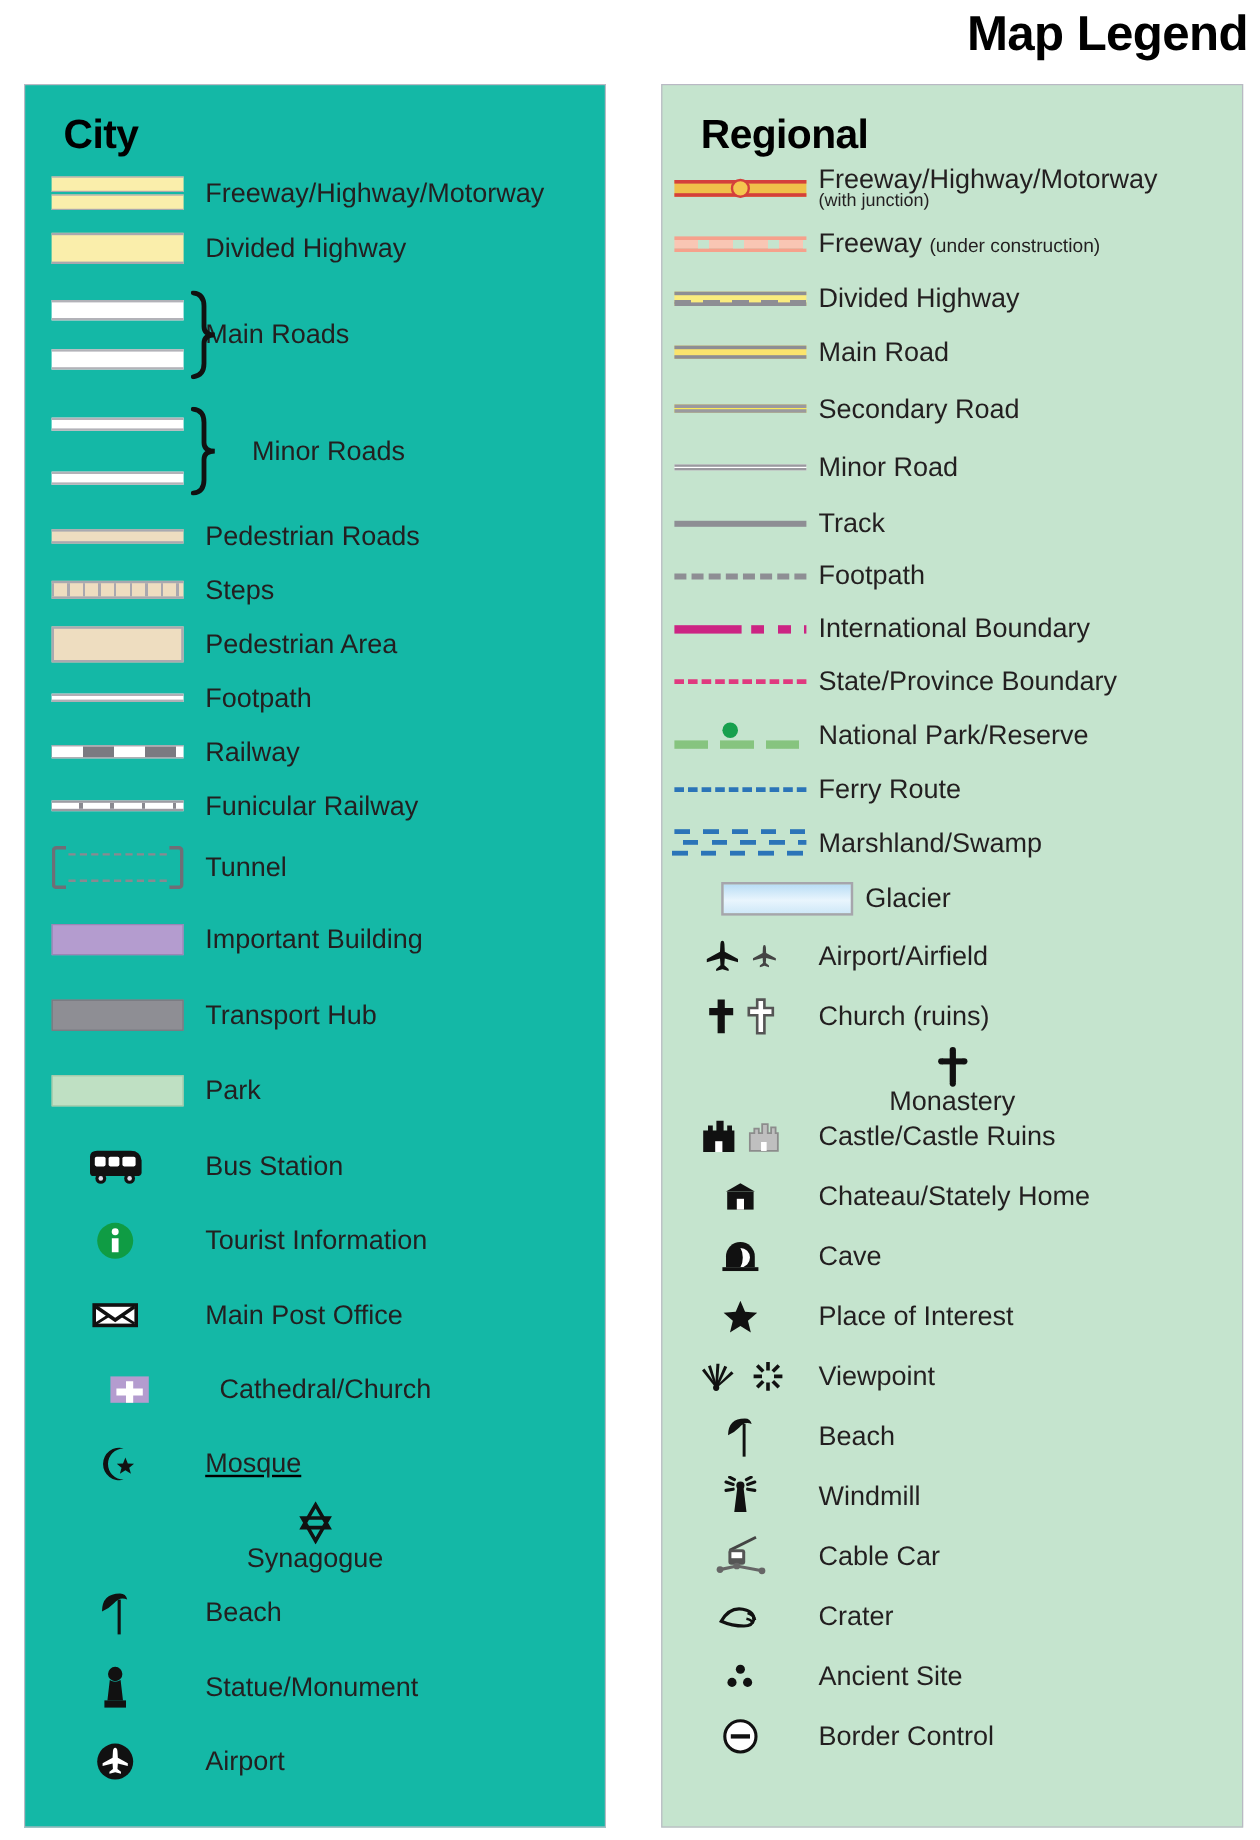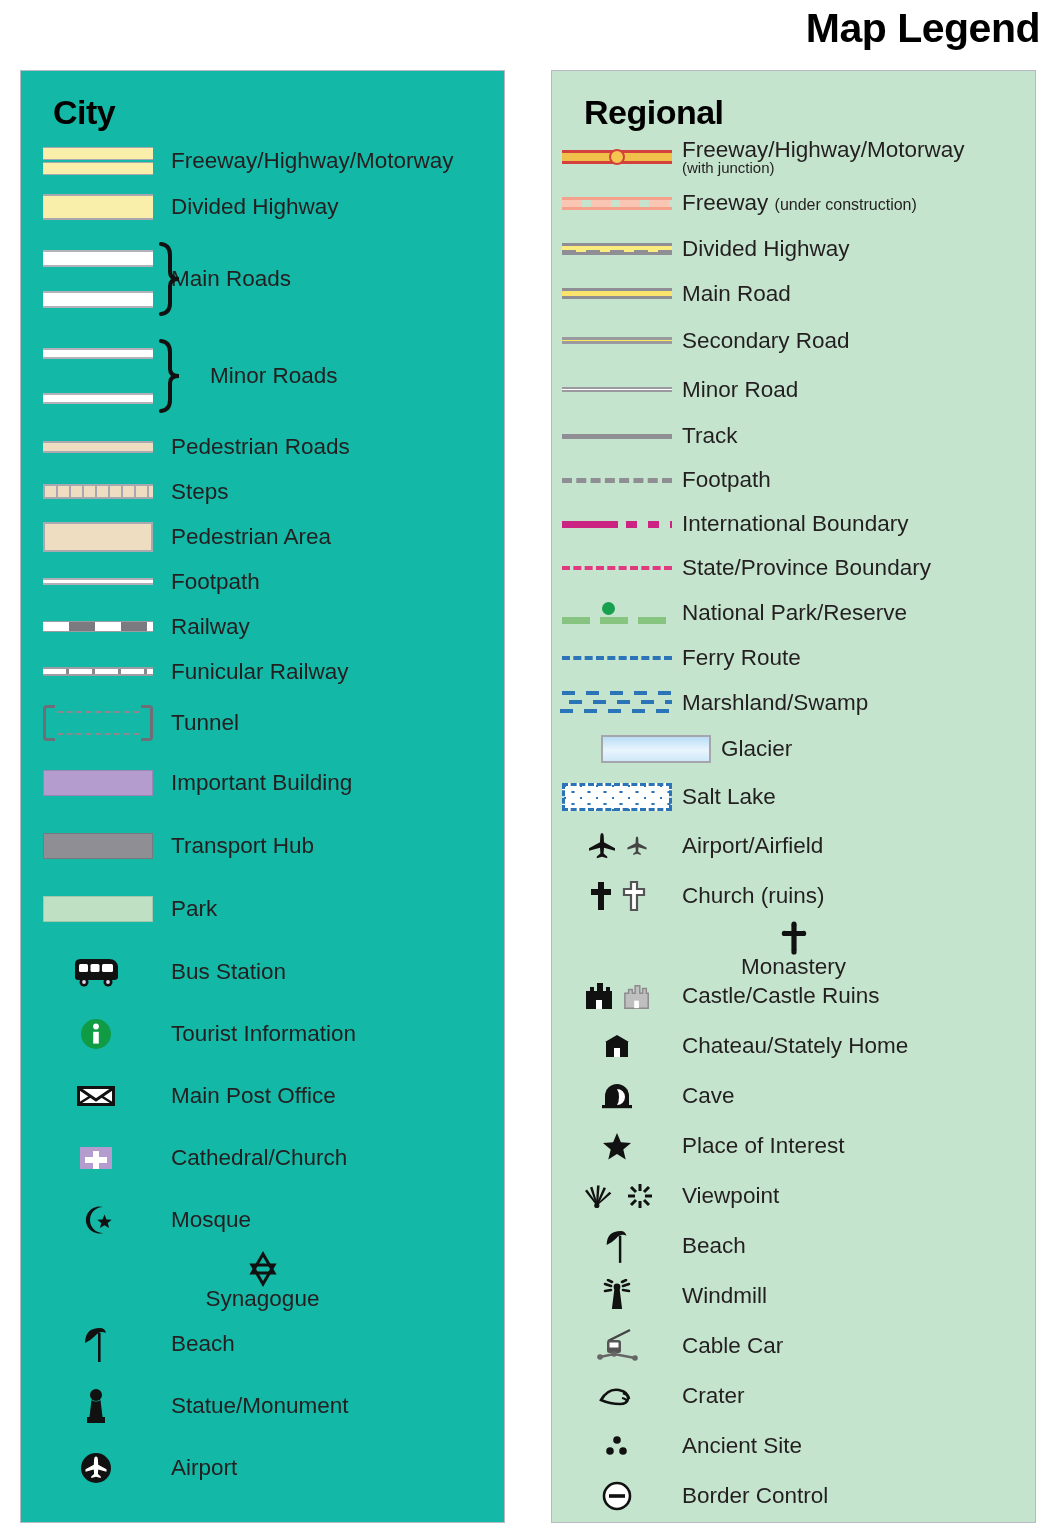--- a/index.html
+++ b/index.html
@@ -456,31 +456,31 @@
         <svg width="42" height="28" viewBox="0 0 42 28">
           <rect x="2" y="4" width="38" height="20" fill="#111"></rect>
           <rect x="5" y="7" width="32" height="14" fill="#fff"></rect>
           <path d="M5 7 L21 18 L37 7" fill="none" stroke="#111" stroke-width="3"></path>
           <path d="M5 21 L16 14 M37 21 L26 14" fill="none" stroke="#111" stroke-width="2.4"></path>
         </svg>
       </div>
       <div class="label">Main Post Office</div>
     </div>
 
-    <div class="row" style="height:62px;">
+    <div class="row" style="height:62px;padding-left:12px;">
       <div class="sym" style="justify-content:center; padding-left:0;">
         <svg width="38" height="28" viewBox="0 0 38 28">
           <rect x="3" y="3" width="32" height="22" fill="#b49ccf"></rect>
           <path d="M16 7 h6 v6 h8 v6 h-8 v6 h-6 v-6 h-8 v-6 h8 z" fill="#fff"></path>
         </svg>
       </div>
       <div class="label">Cathedral/Church</div>
     </div>
 
-    <div class="row" style="height:62px;">
+    <div class="row" style="height:62px;text-decoration:underline;">
       <div class="sym" style="justify-content:center; padding-left:0;">
         <svg width="36" height="36" viewBox="0 0 36 36">
           <path d="M25 5 A13.5 13.5 0 1 0 25 31 A10.8 10.8 0 1 1 25 5 Z" fill="#111"></path>
           <path d="M26.5 12.5 l2 5 5.2 0.3 -4 3.3 1.4 5 -4.6-2.9 -4.6 2.9 1.4-5 -4-3.3 5.2-0.3 z" fill="#111"></path>
         </svg>
       </div>
       <div class="label">Mosque</div>
     </div>
 
     <div class="row" style="height:62px;flex-direction:column;">
@@ -638,26 +638,20 @@
       <div class="label">Marshland/Swamp</div>
     </div>
 
     <div class="row" style="height:46px;padding-left:39px;">
       <div class="sym">
           <div class="reg-glacier"></div>
         </div>
       <div class="label">Glacier</div>
     </div>
 
-    <div class="row" style="height:49px;">
-      <div class="sym">
-          <div class="reg-salt"></div>
-        </div>
-      <div class="label">Salt Lake</div>
-    </div>
 
     <div class="row" style="height:50px;">
       <div class="sym ico">
         <svg width="30" height="30" viewBox="0 0 30 30">
           <path d="M15 2 q1.5 0 1.7 2.8 l0.3 6.4 11 6 v2.6 l-11-3 -0.4 5.6 3.6 3 v1.8 l-5.2-1.5 -5.2 1.5 v-1.8 l3.6-3 -0.4-5.6 -11 3 v-2.6 l11-6 0.3-6.4 Q13.5 2 15 2 z" fill="#111"></path>
         </svg>
         <svg width="22" height="22" viewBox="0 0 30 30">
           <path d="M15 2 q1.5 0 1.7 2.8 l0.3 6.4 11 6 v2.6 l-11-3 -0.4 5.6 3.6 3 v1.8 l-5.2-1.5 -5.2 1.5 v-1.8 l3.6-3 -0.4-5.6 -11 3 v-2.6 l11-6 0.3-6.4 Q13.5 2 15 2 z" fill="#444"></path>
         </svg>
       </div>

